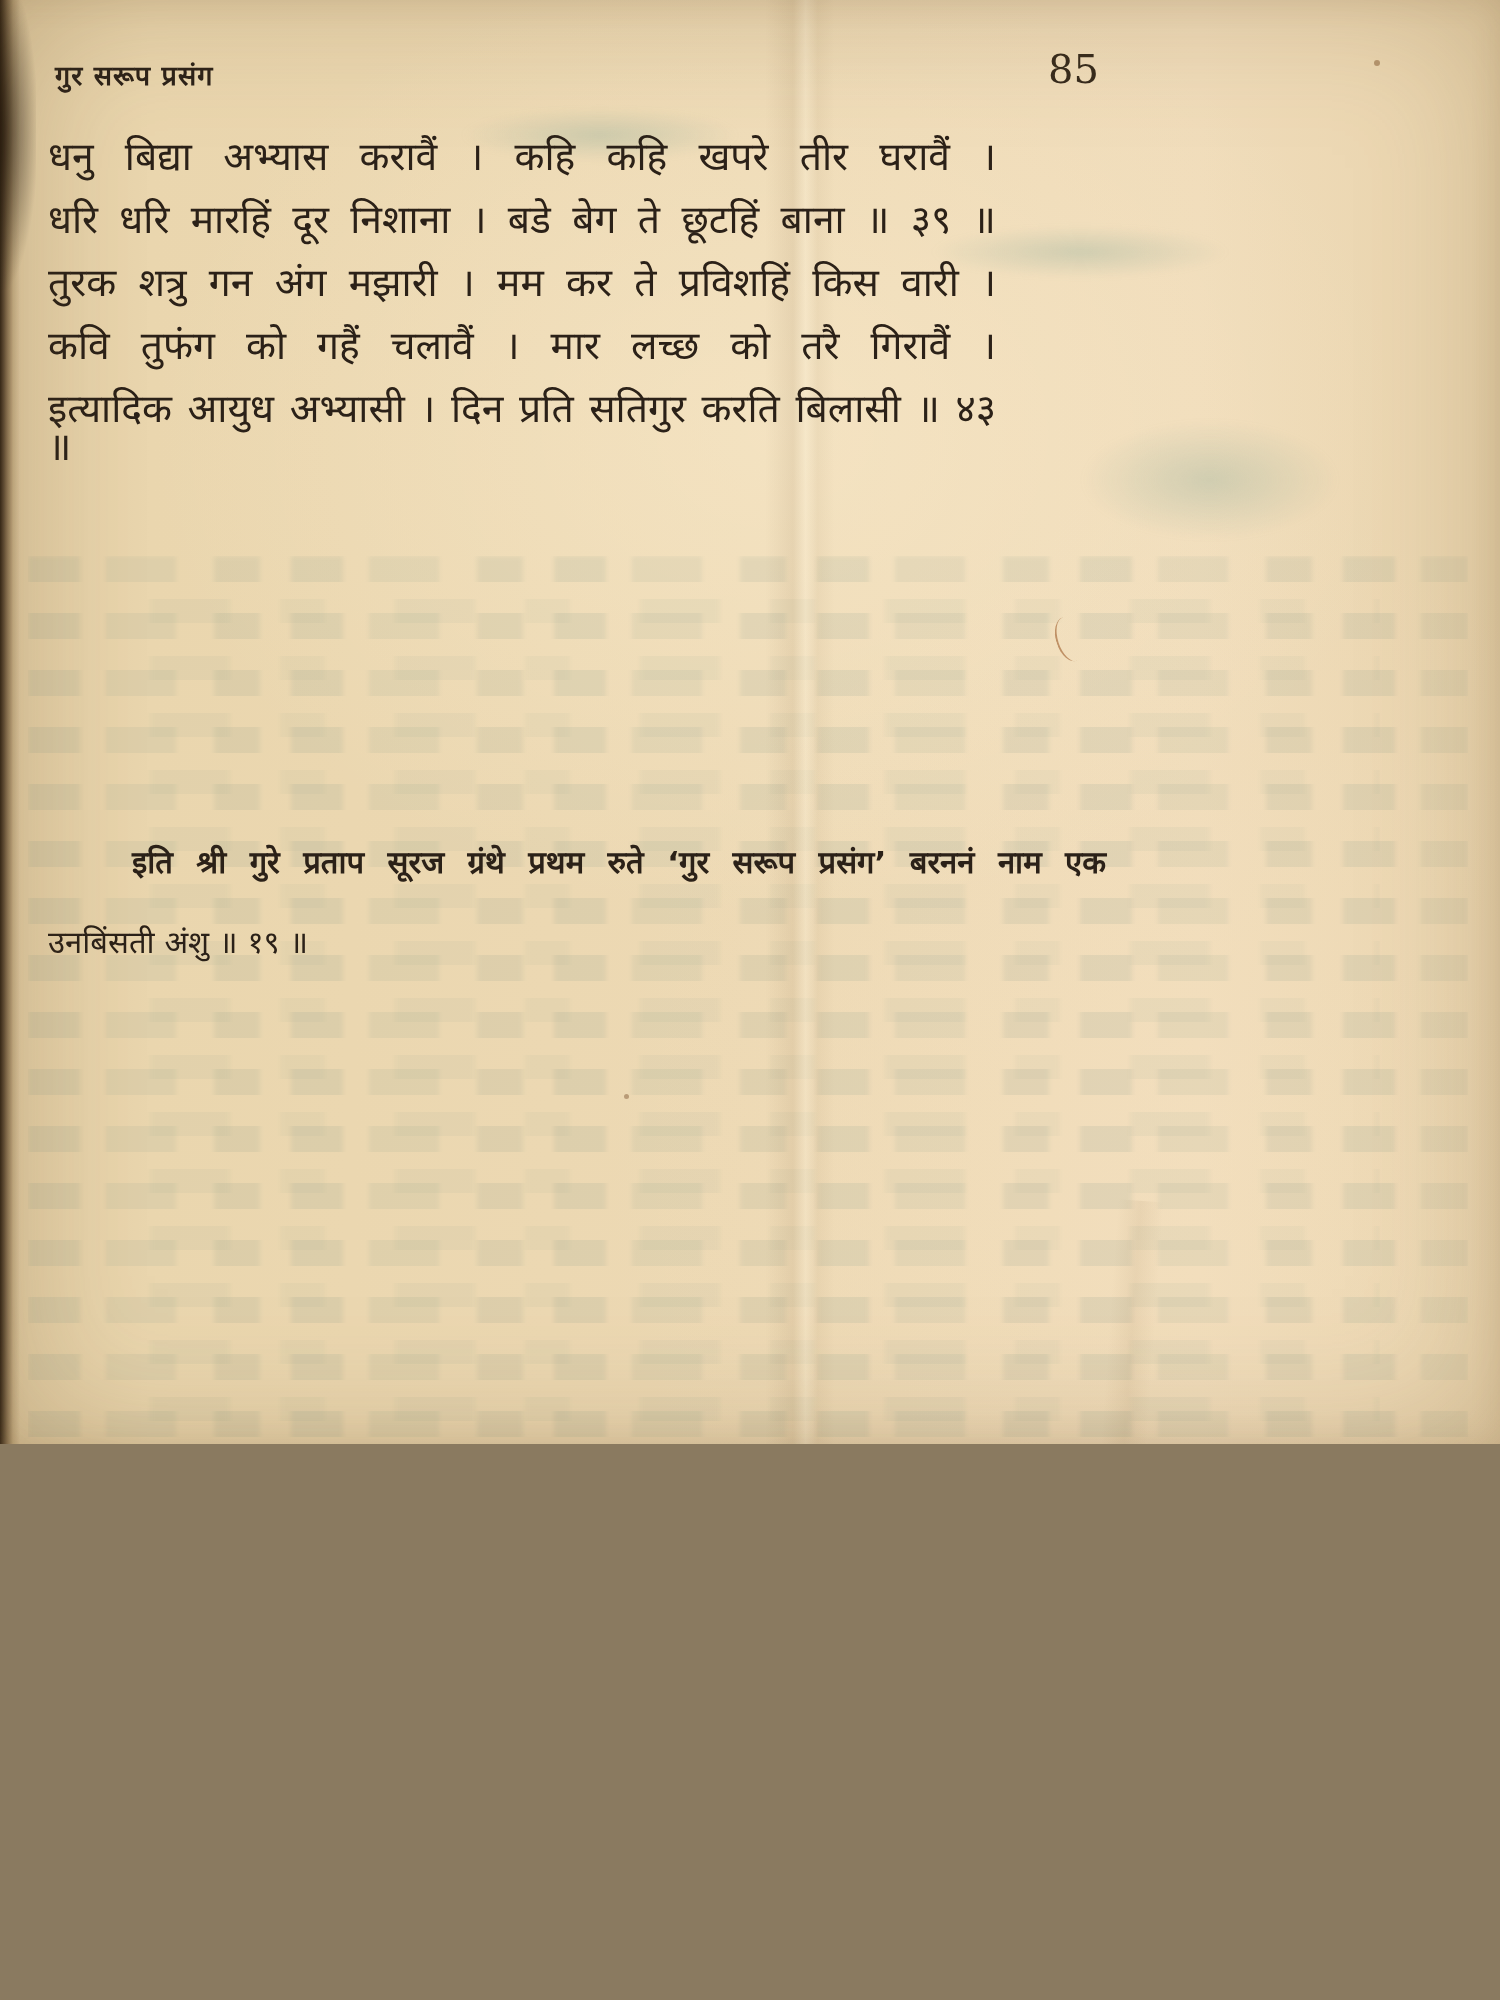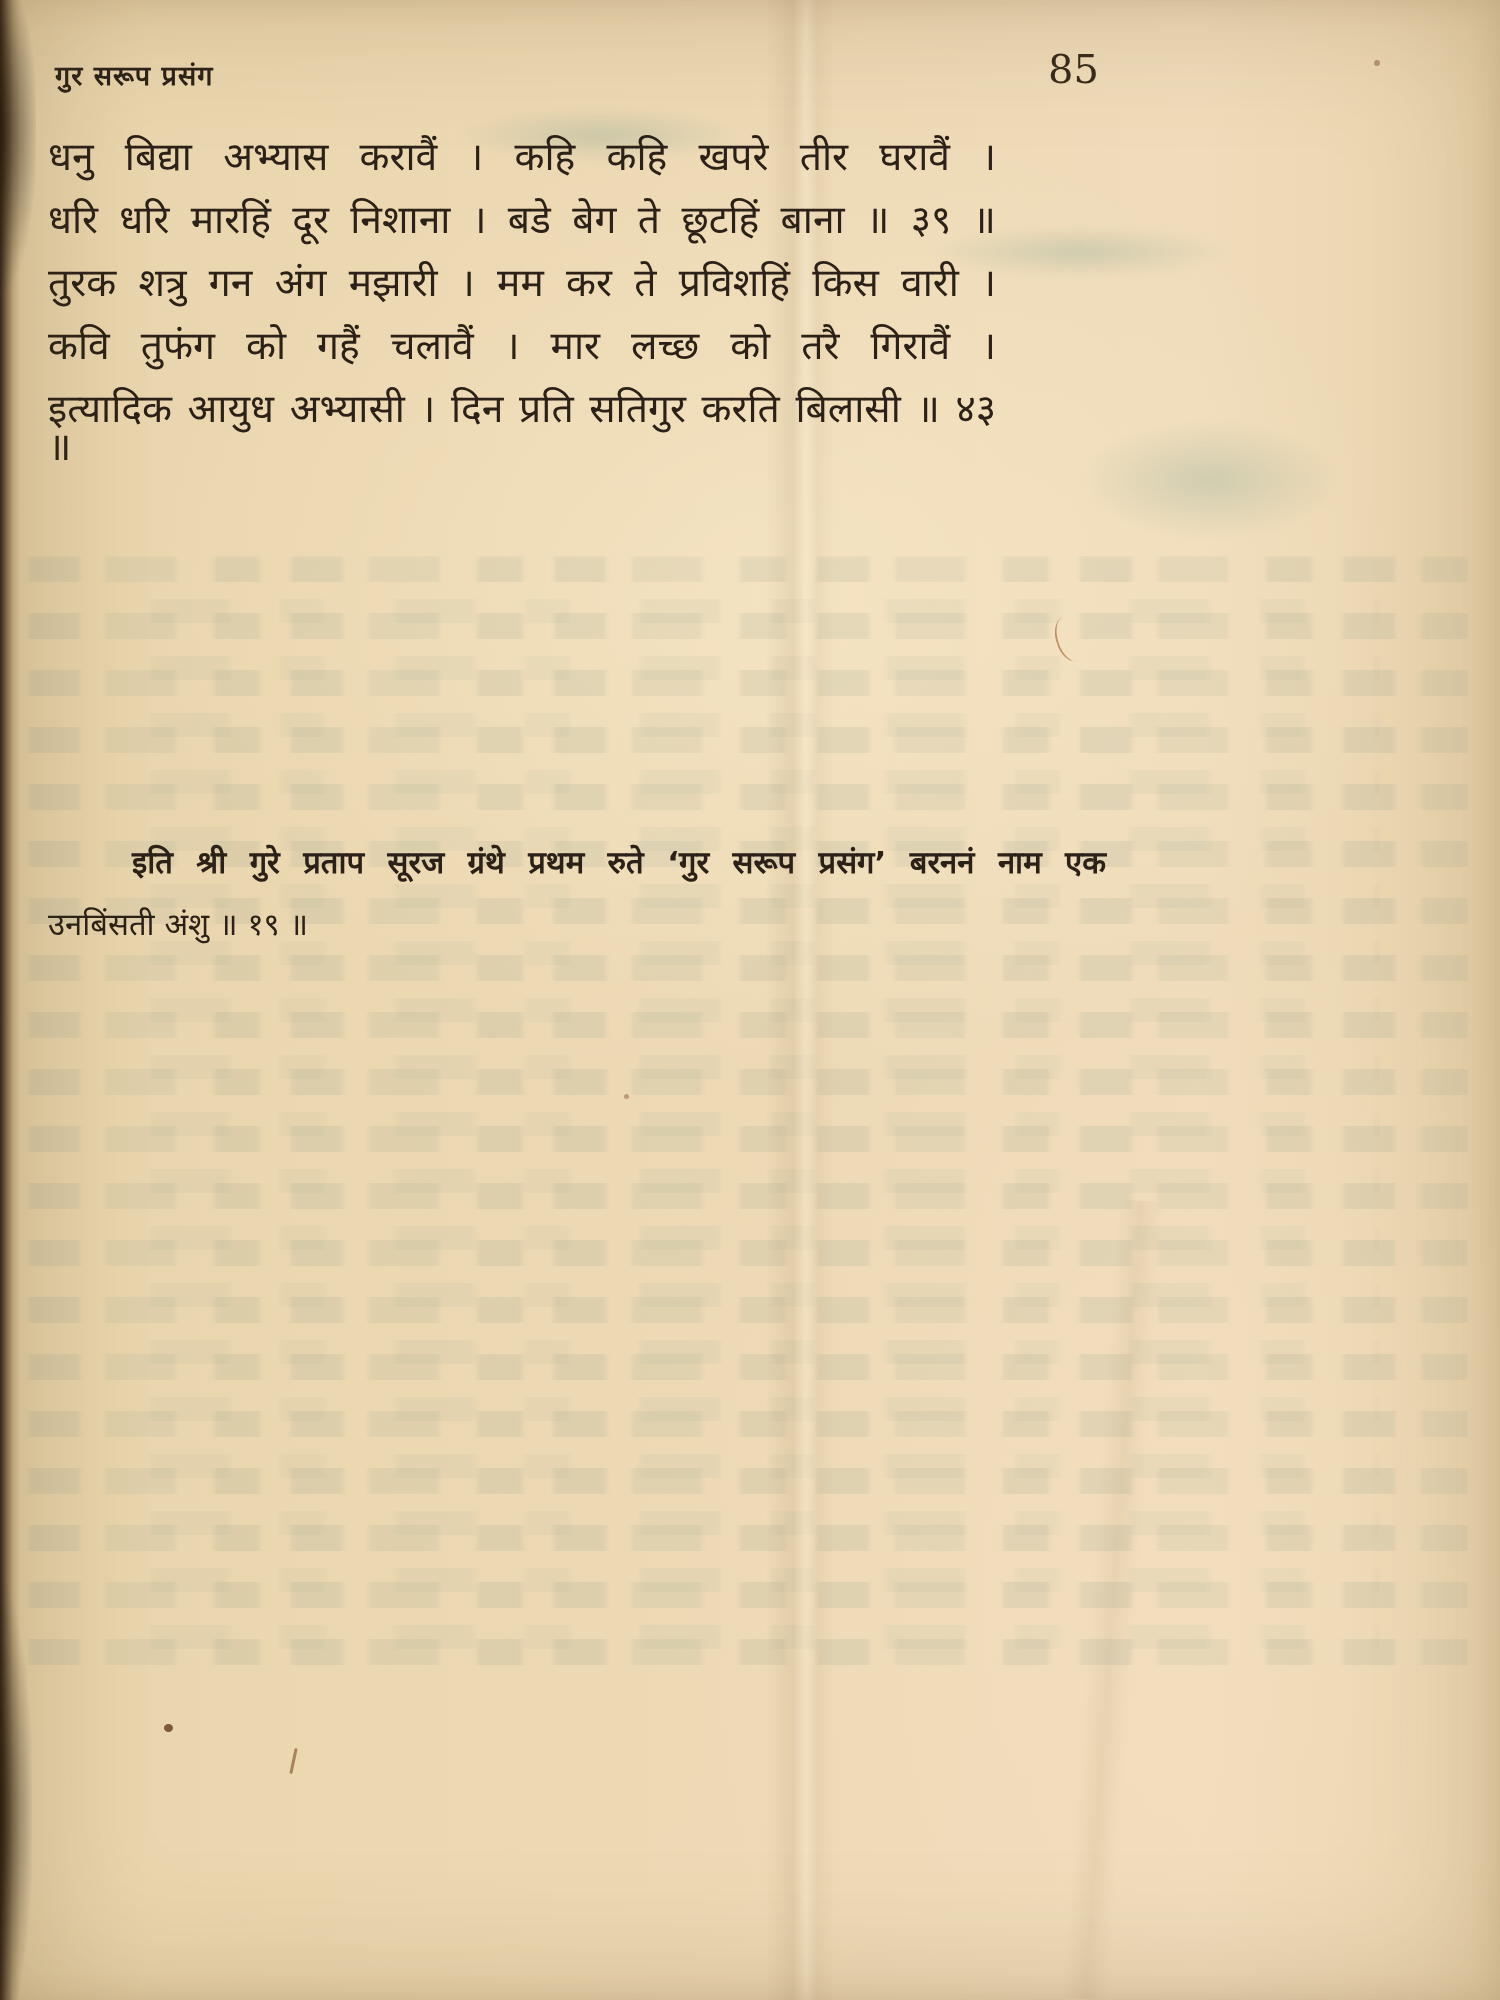--- a/index.html
+++ b/index.html
@@ -1,18 +1,18 @@
 <!DOCTYPE html>
 <html><head>
 <meta charset="utf-8">
 <style>
   html,body{margin:0;padding:0;background:#8a7a60;}
   .page{
     position:relative;
-    width:1500px;height:2000px;
+    width:1500px;height:1444px;
     overflow:hidden;
     font-family:"DejaVu Sans",sans-serif;
     background:
       radial-gradient(ellipse 900px 700px at 52% 30%, rgba(255,242,214,.38), rgba(255,242,214,0) 70%),
       radial-gradient(ellipse 800px 900px at 80% 80%, rgba(248,228,196,.30), rgba(248,228,196,0) 75%),
       linear-gradient(90deg,#e0cba2 0%,#ead6ae 10%,#edd9b4 50%,#f0dcba 80%,#e9d4ad 100%);
   }
   .page::after{
     content:"";position:absolute;inset:0;pointer-events:none;
     box-shadow:inset 0 0 140px rgba(118,88,48,.28), inset 0 0 30px rgba(118,88,48,.15);
@@ -51,21 +51,21 @@
     font-size:39px;line-height:38px;height:38px;margin-bottom:25px;
     text-align:justify;text-align-last:justify;
     white-space:normal;overflow:visible;
   }
   
   .colophon{position:absolute;left:48px;top:840px;width:1058px;color:#2b2118;}
   .colophon-l1{
     font-size:31px;line-height:44px;text-indent:84px;
     text-align:justify;text-align-last:justify;font-weight:bold;
   }
-  .colophon-l2{font-size:31px;line-height:44px;margin-top:18px;text-align:left;}
+  .colophon-l2{font-size:31px;line-height:44px;margin-top:36px;text-align:left;}
   
   .bleed{
     position:absolute;left:28px;top:556px;width:1440px;height:1140px;pointer-events:none;
     background-image:
       repeating-linear-gradient(90deg,
         rgba(118,146,132,.30) 0 52px, rgba(118,146,132,0) 52px 78px,
         rgba(118,146,132,.24) 78px 148px, rgba(118,146,132,0) 148px 186px,
         rgba(118,146,132,.28) 186px 232px, rgba(118,146,132,0) 232px 263px);
     -webkit-mask-image:repeating-linear-gradient(180deg,#000 0 26px, transparent 26px 57px);
     mask-image:repeating-linear-gradient(180deg,#000 0 26px, transparent 26px 57px);

